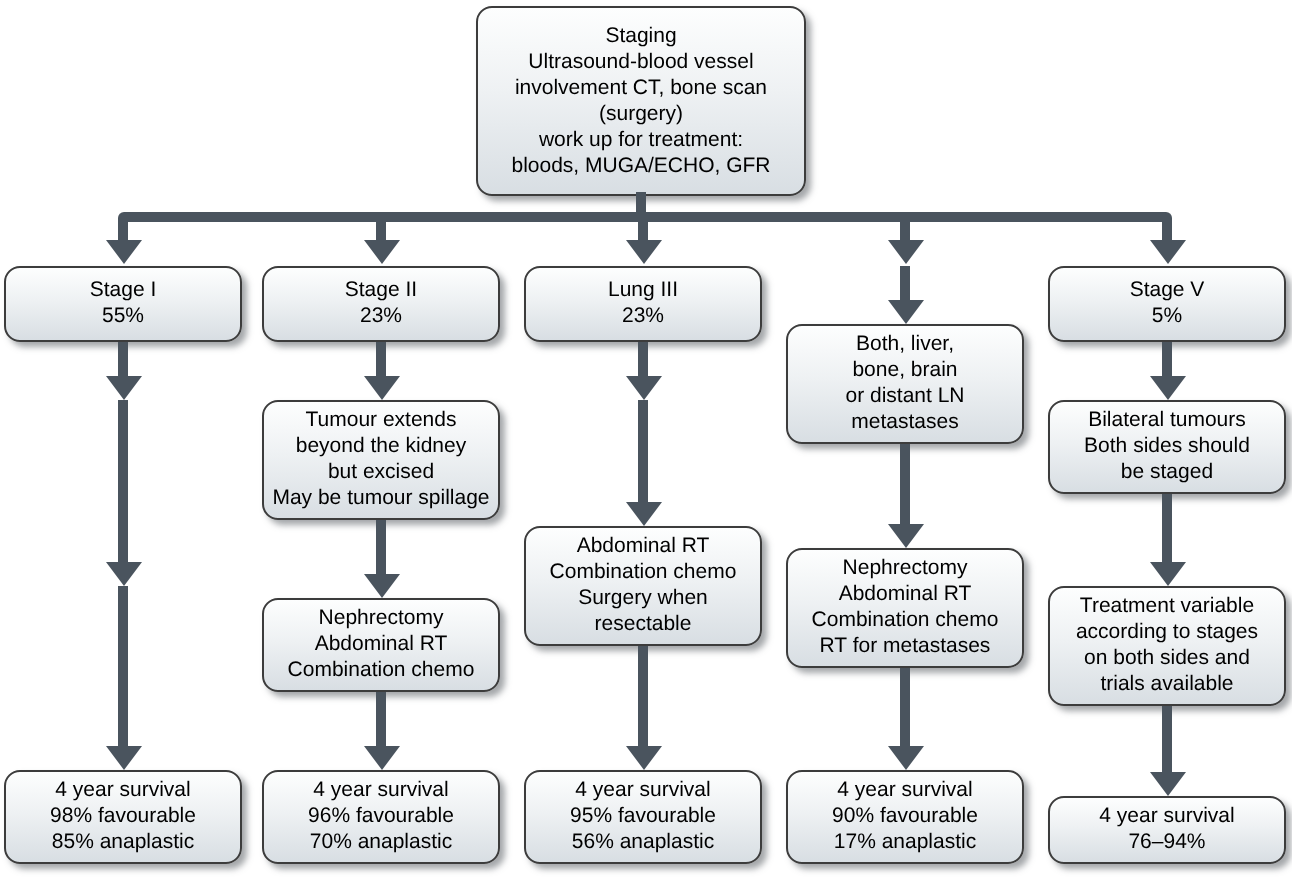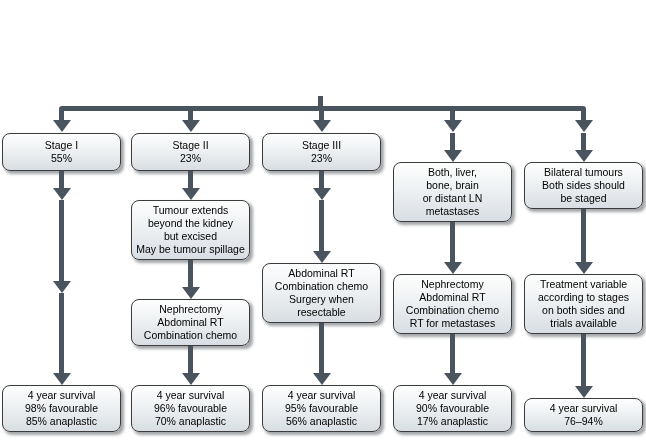--- a/index.html
+++ b/index.html
@@ -48,20 +48,26 @@
   .arrow{display:flex;flex-direction:column;align-items:center;flex:none;}
   .arrow .stem{width:5px;flex:1;background:var(--conn);}
   .arrow.a1{height:29px;}
   .arrow.grow{flex:1;min-height:16px;}
 </style>
 </head>
 <body>
 
 <div id="diagram">
 
+  <div class="box workup">Staging
+Ultrasound-blood vessel
+involvement CT, bone scan
+(surgery)
+work up for treatment:
+bloods, MUGA/ECHO, GFR</div>
 
   <div class="feed-stem"></div>
   <div class="hbar"></div>
   <div class="drop" style="left:52.5px">
       <div class="stem"></div>
       <div class="head"></div>
     </div>
   <div class="drop" style="left:181.5px">
       <div class="stem"></div>
       <div class="head"></div>
@@ -123,21 +129,21 @@
         <div class="stem"></div>
         <div class="head"></div>
       </div>
     <div class="box">4 year survival
 96% favourable
 70% anaplastic</div>
   </div>
 
   <div class="col c3">
     <div class="box stage-box">
-      <div><div>Stage III</div><div>23%</div></div>
+      <div><div>Lung III</div><div>23%</div></div>
     </div>
     <div class="arrow a1">
         <div class="stem"></div>
         <div class="head"></div>
       </div>
     <div class="arrow grow">
         <div class="stem"></div>
         <div class="head"></div>
       </div>
     <div class="box">Abdominal RT
@@ -172,20 +178,23 @@
     <div class="arrow grow">
         <div class="stem"></div>
         <div class="head"></div>
       </div>
     <div class="box">4 year survival
 90% favourable
 17% anaplastic</div>
   </div>
 
   <div class="col c5">
+    <div class="box stage-box">
+      <div><div>Stage V</div><div>5%</div></div>
+    </div>
     <div class="arrow a1">
         <div class="stem"></div>
         <div class="head"></div>
       </div>
     <div class="box">Bilateral tumours
 Both sides should
 be staged</div>
     <div class="arrow grow">
         <div class="stem"></div>
         <div class="head"></div>

